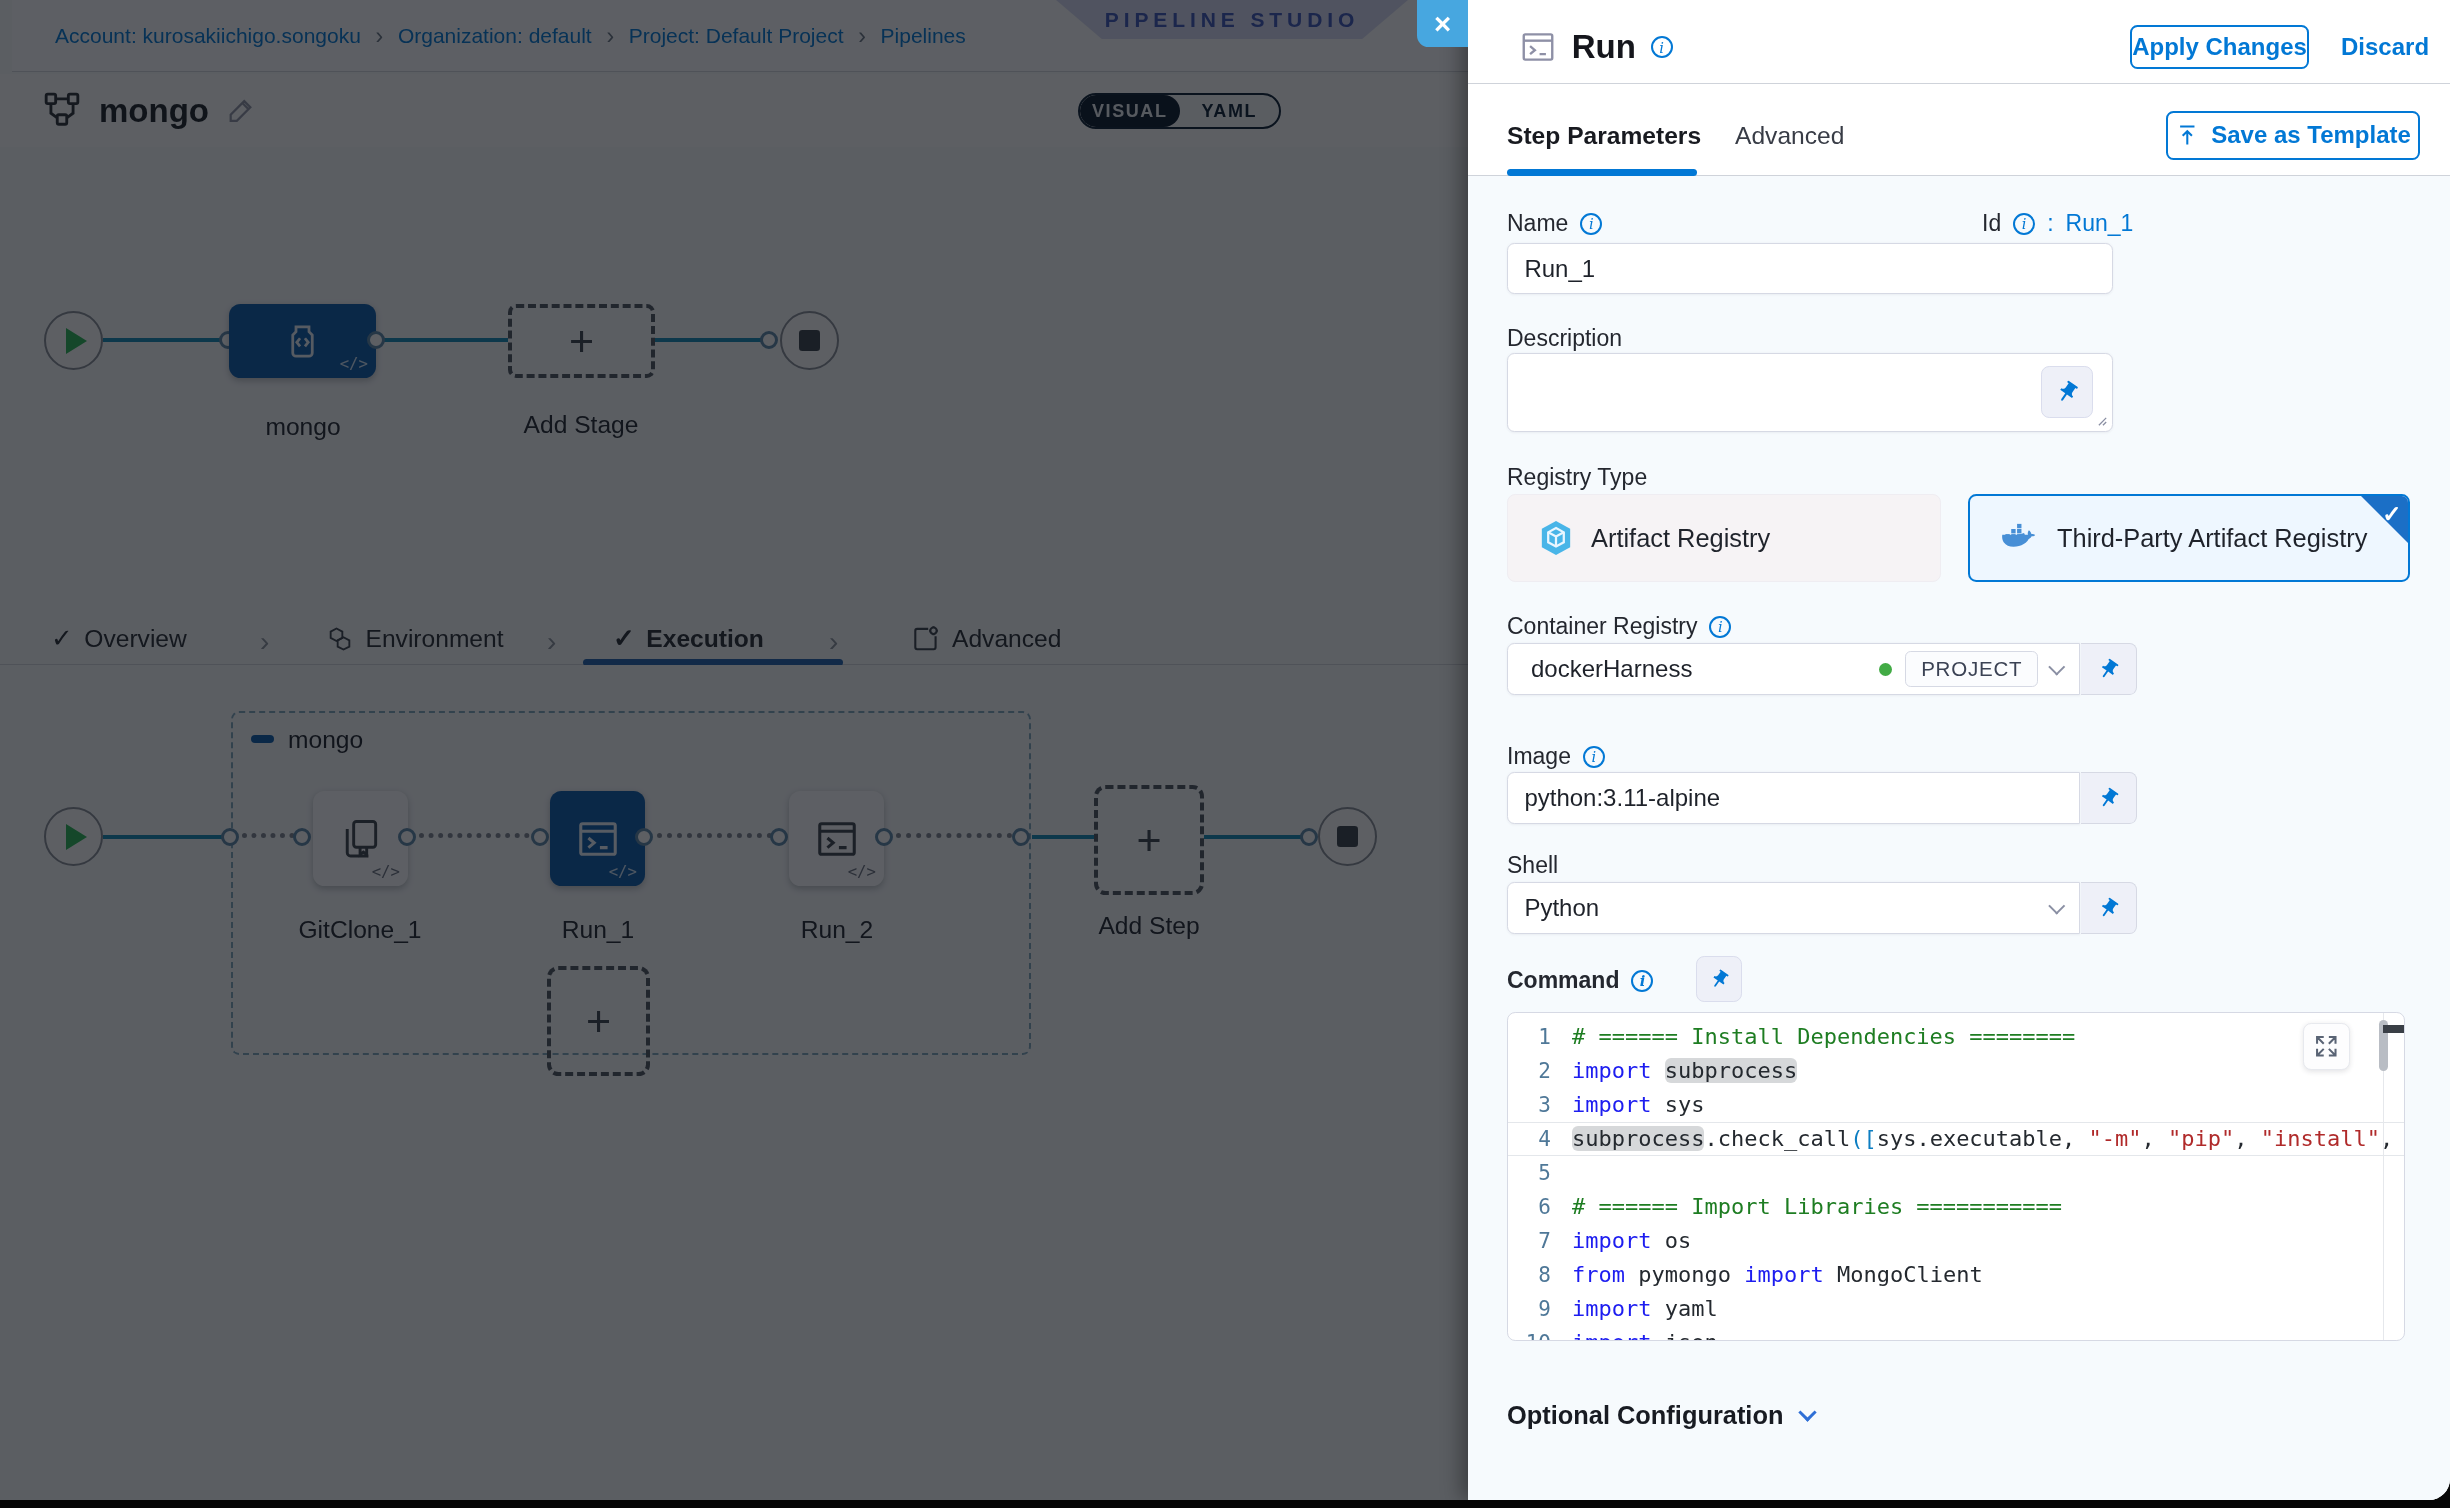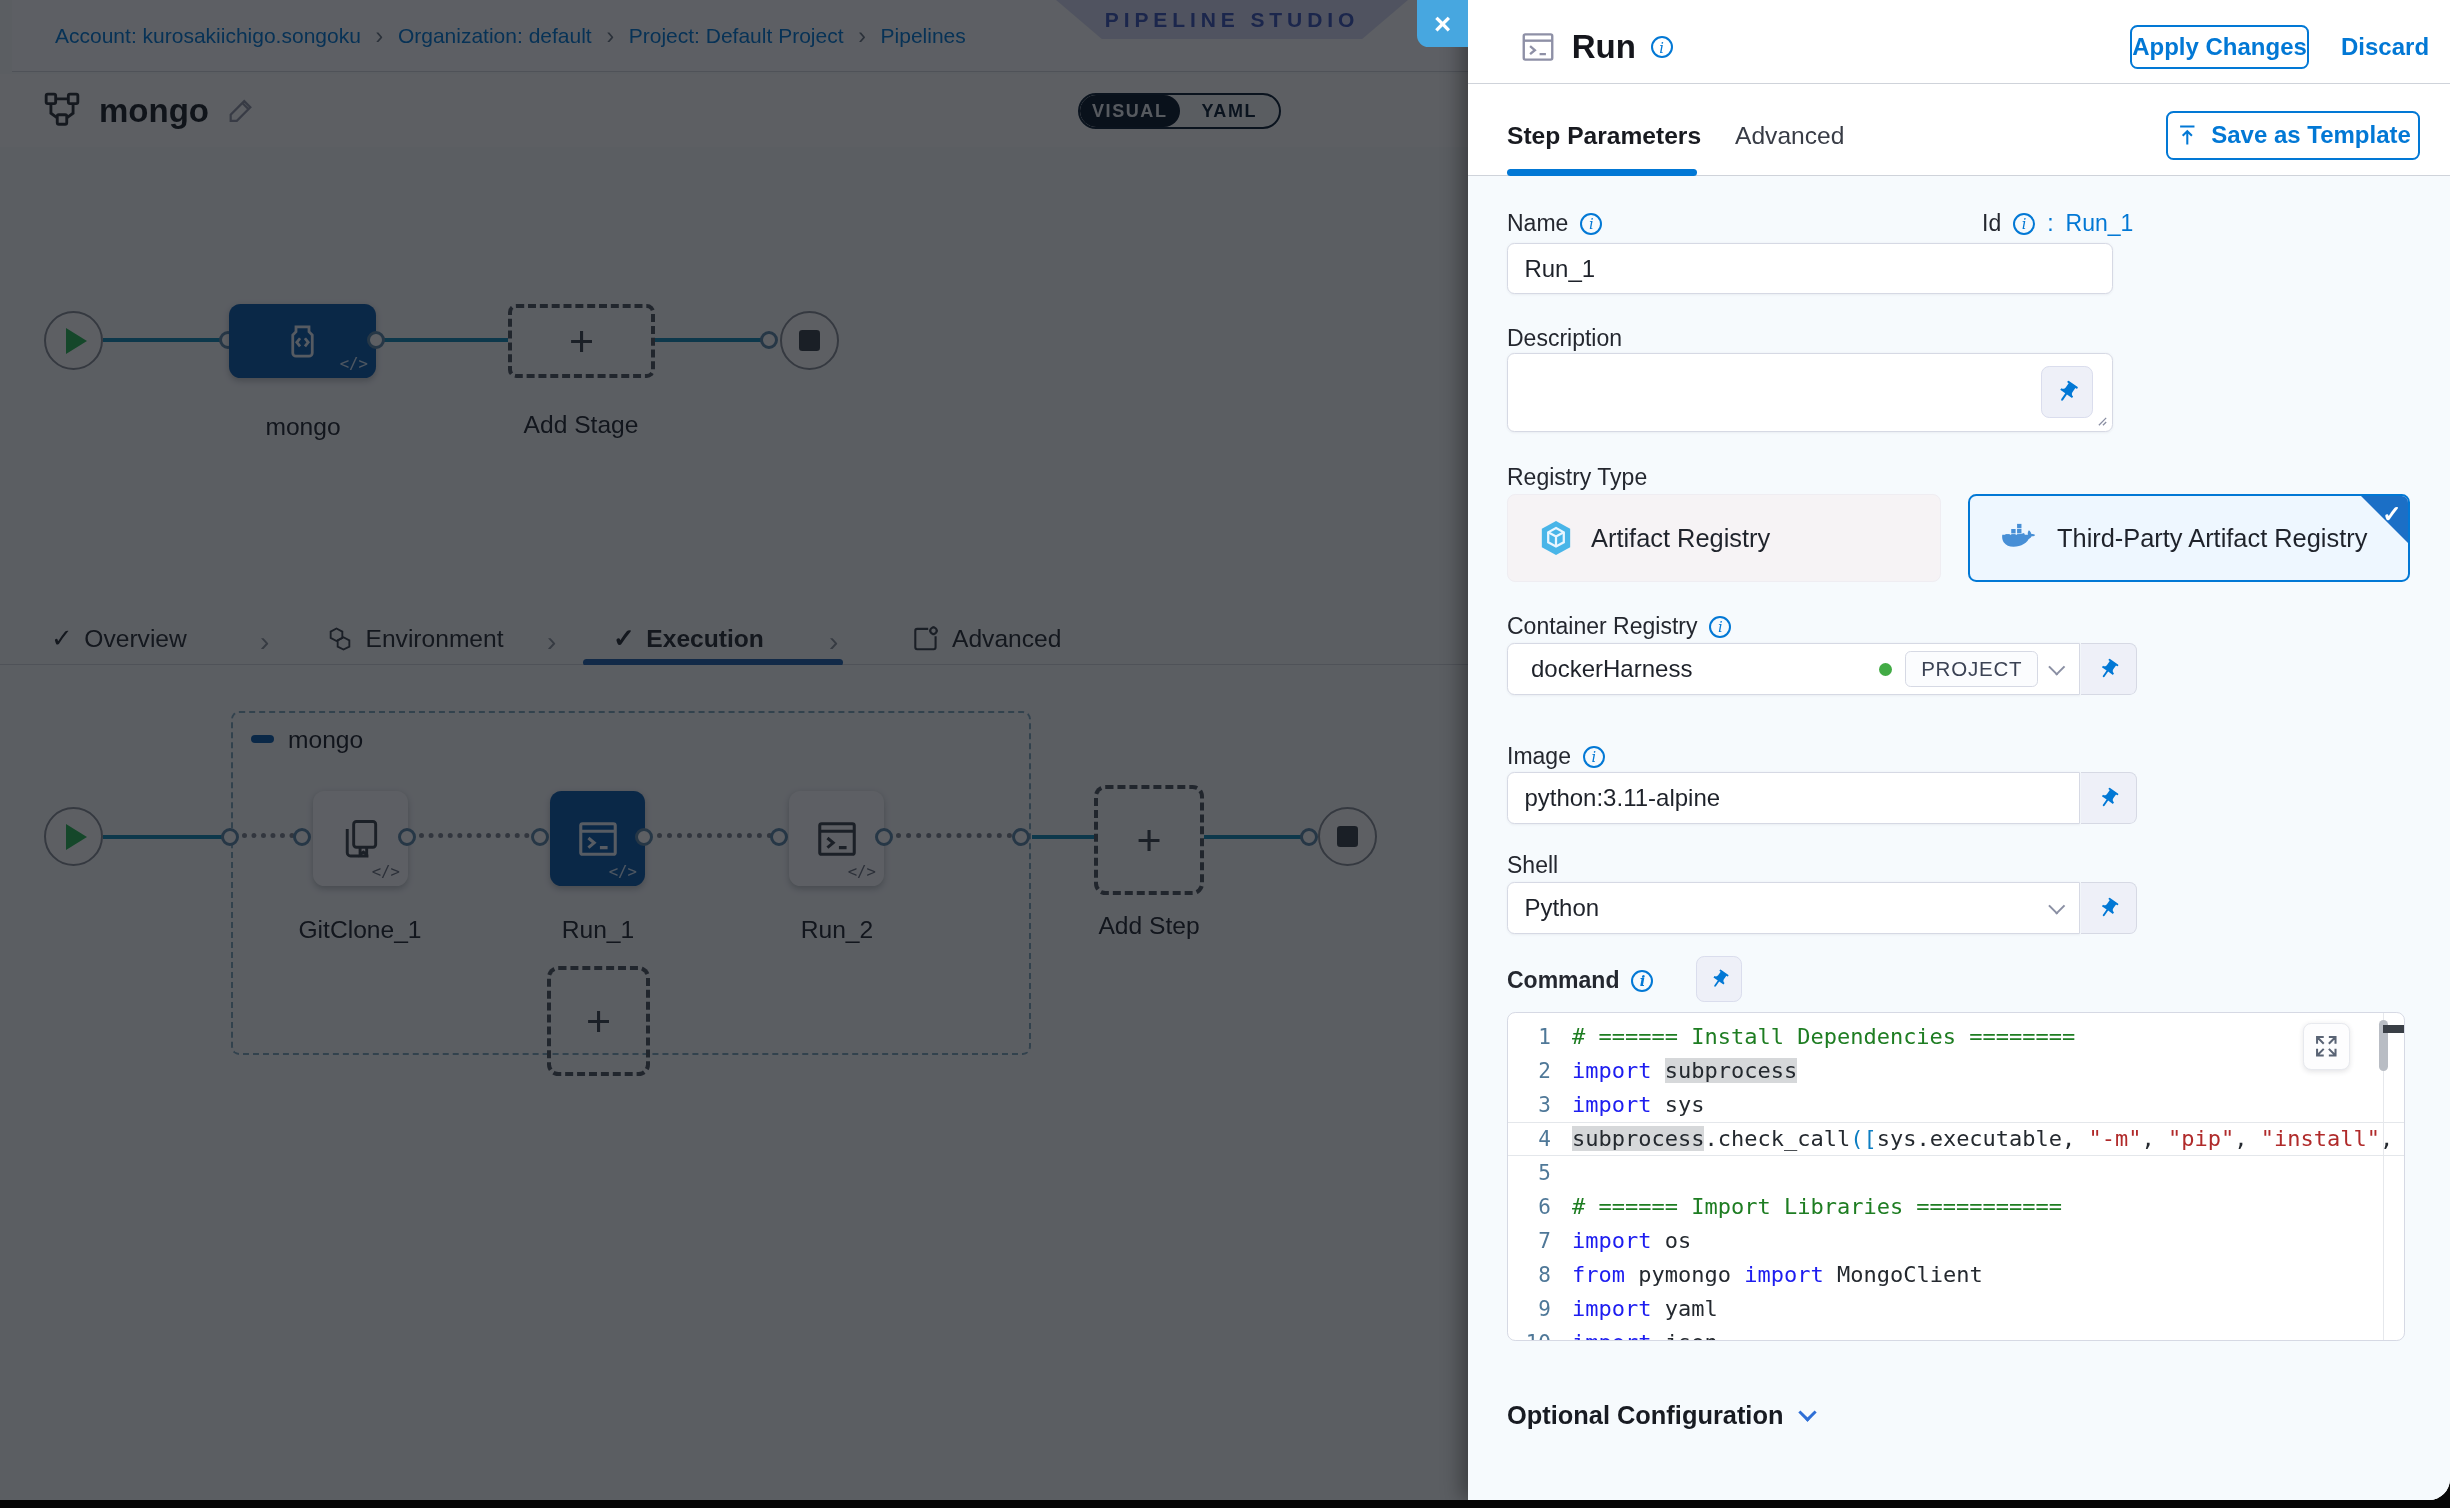--- a/index.html
+++ b/index.html
@@ -84,21 +84,21 @@
   .sel-corner { position:absolute; right:-2.5px; top:-2.5px; width:0; height:0; border-left:52px solid transparent; border-top:52px solid #1b6fc6; }
   .sel-check { position:absolute; right:6.6px; top:4.9px; color:#fff; font-size:23px; font-weight:bold; }
 
   
   .code-editor { position:absolute; background:#fff; border:1.6px solid #d6d9e4; border-radius:8.2px; overflow:hidden; font-family:"DejaVu Sans Mono", monospace; }
   .code-line { display:flex; height:34px; align-items:center; position:relative; }
   .code-line.active { border-top:1.6px solid #e4e7eb; border-bottom:1.6px solid #e4e7eb; }
   .ln { width:64px; text-align:right; padding-right:21px; color:#4f7898; font-size:21px; flex:none; }
   .lc { white-space:pre; font-size:22px; }
   .com { color:#1e7d22; } .kw { color:#1d1df0;margin-top:40px; } .str { color:#b02a2a; } .pl { color:#24292f; } .br { color:#0d7ec2; }
-  .hl { background:#d6d8da; }
+  .hl { background:#d6d8da;border-radius:6px; }
   .expand-btn { position:absolute; right:54px; top:9.8px; width:47px; height:47px; background:#fdfdfe; border:1.6px solid #e7e9ee; border-radius:8.2px; box-shadow:0 1.6px 4.9px rgba(40,41,61,.12); display:flex; align-items:center; justify-content:center; cursor:pointer; }
   .vtrack { position:absolute; right:19.7px; top:0; width:1.6px; height:100%; background:#e6e8ec; }
   .vthumb { position:absolute; right:15.6px; top:6.6px; width:9.8px; height:51px; background:#b9bdc4; border-radius:4.9px; }
   .hdash { position:absolute; right:0px; top:11.5px; width:21px; height:8.2px; background:#3a3f46; }
 
   .opt-config { position:absolute; display:flex; align-items:center; gap:18px; font-size:25.4px; font-weight:bold; color:#181b22; cursor:pointer; }
   .opt-chev { width:13px; height:13px; border-right:3.3px solid #2f6fd6; border-bottom:3.3px solid #2f6fd6; transform:rotate(45deg); margin-top:-6.6px; }
 
   .bottom-bar { position:absolute; left:0; top:1500px; width:2450px; height:8.2px; background:#060606; z-index:80; }
   .resize-handle { position:absolute; right:4.9px; bottom:4.9px; width:13px; height:13px; }

